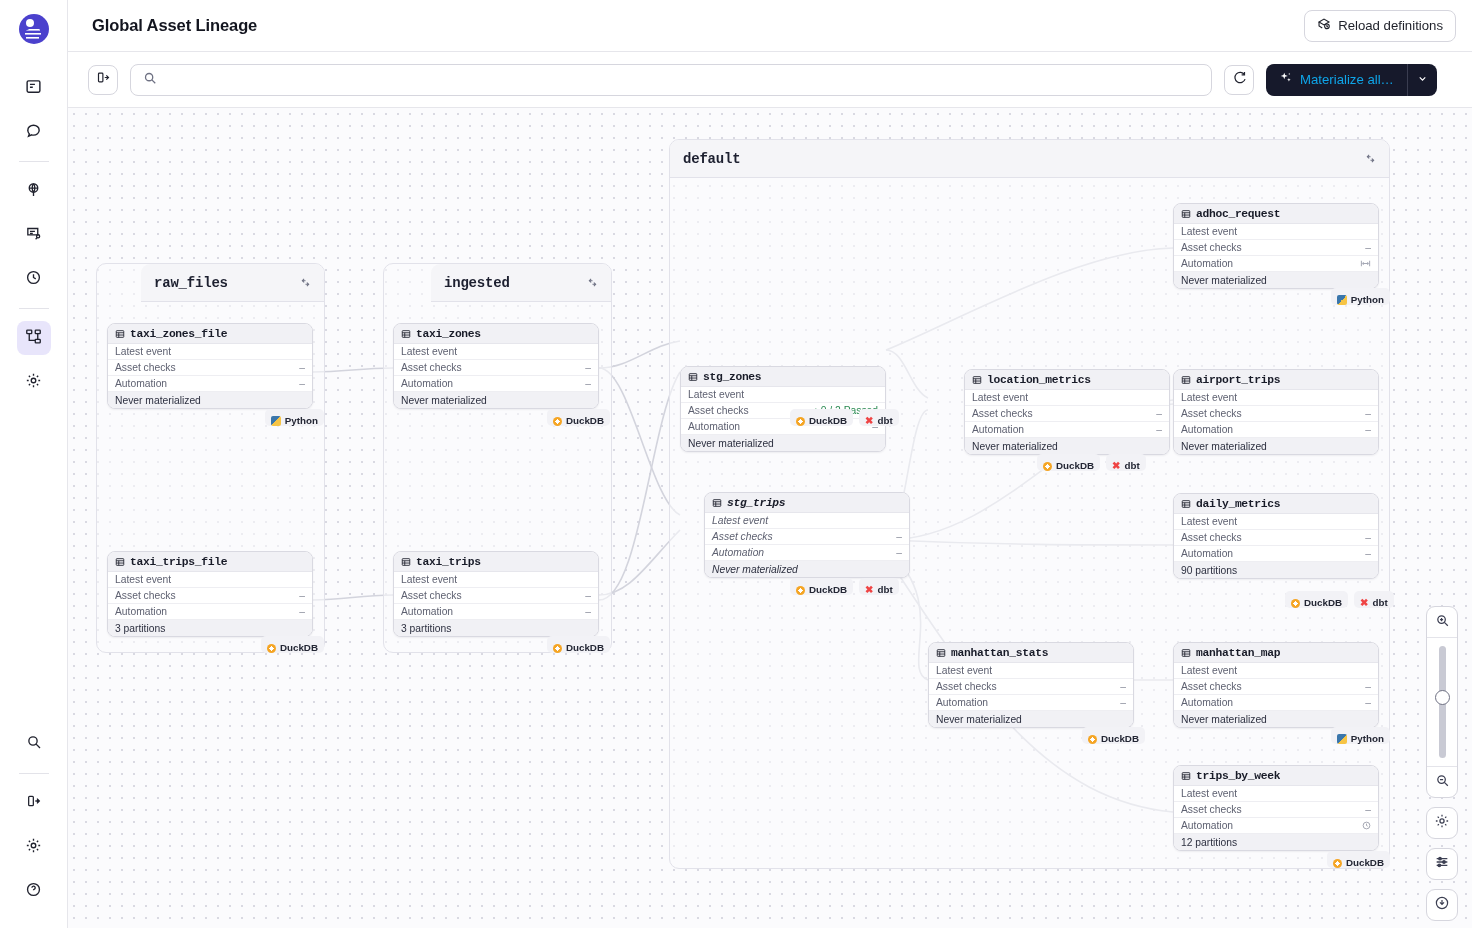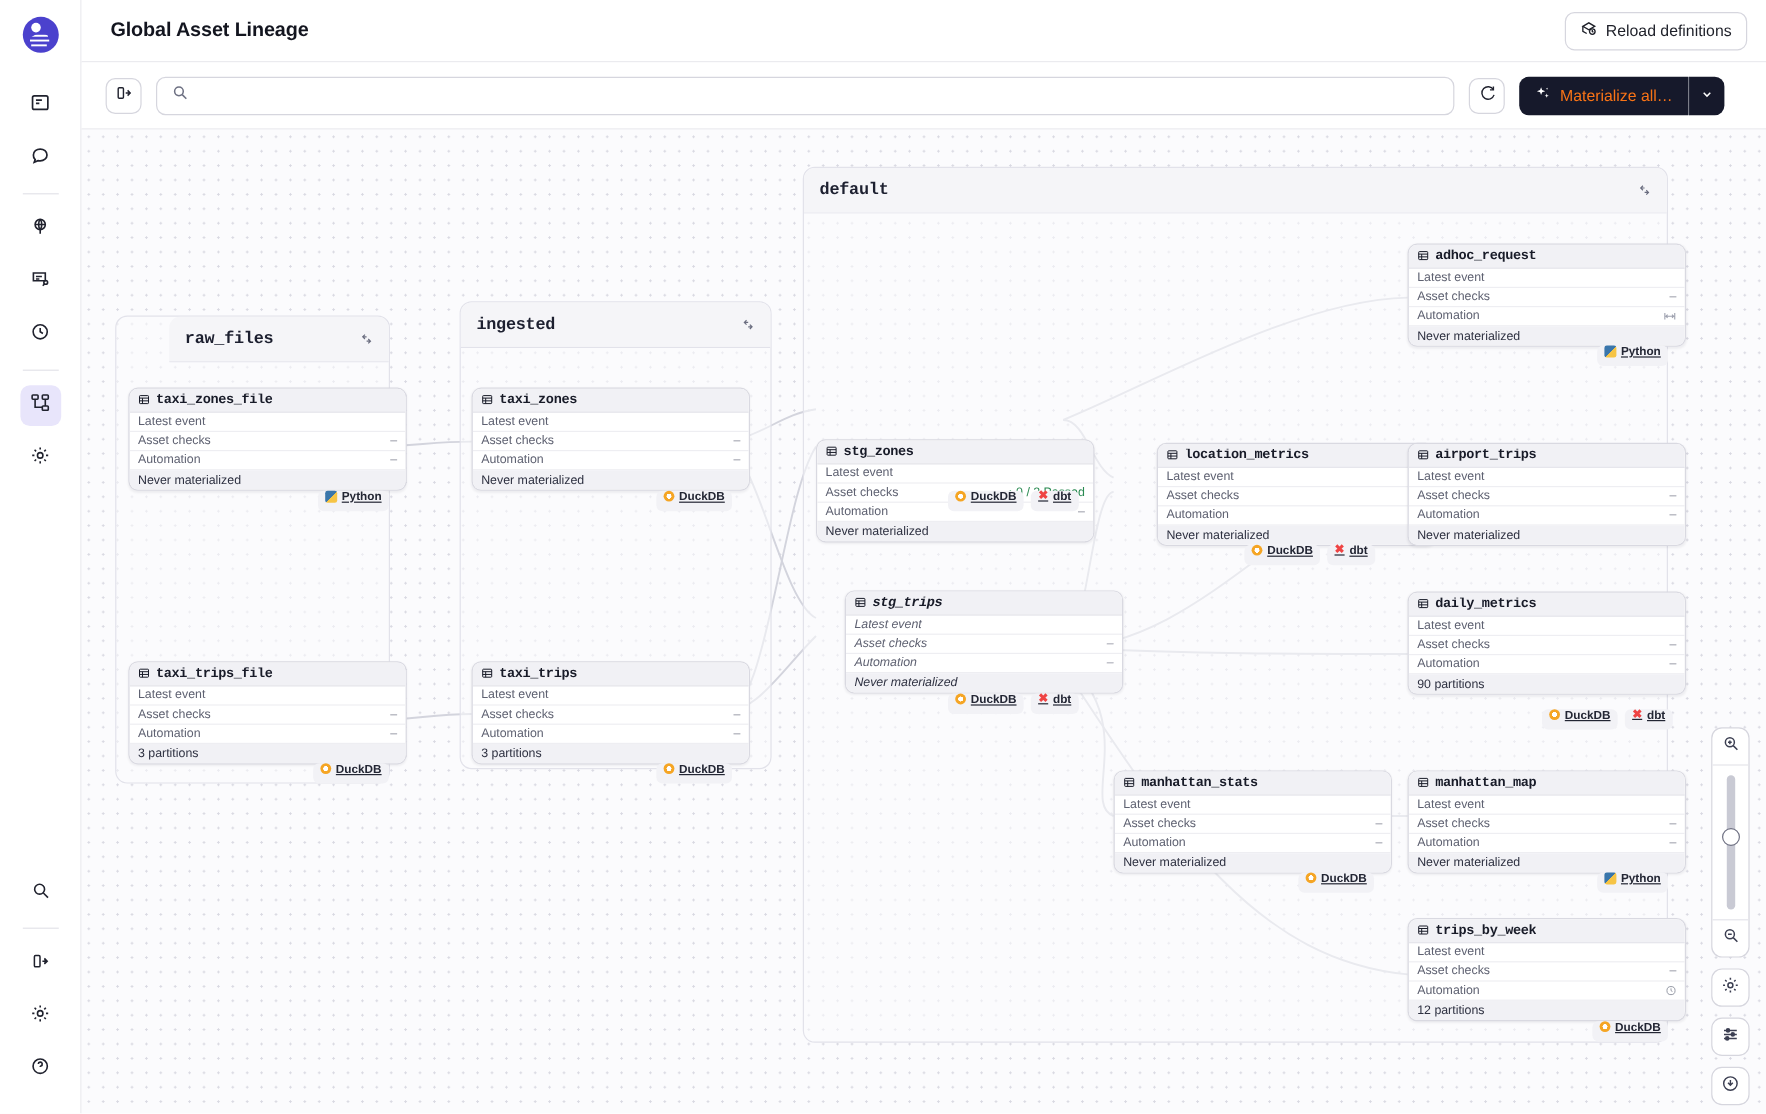--- a/index.html
+++ b/index.html
@@ -77,21 +77,21 @@
     border:0; outline:0; width:100%; background:transparent;
     font-family:"Liberation Mono", monospace; font-size:13.5px; color:#1e2029;
   }
   .search-input::placeholder { color:#9a9aa8; }
   .refresh-btn {
     width:30px; height:30px; border:1px solid #d6d6de; border-radius:8px; background:#fff;
     display:flex; align-items:center; justify-content:center; cursor:pointer; flex:0 0 30px;
   }
   .mat-group { display:flex; flex:0 0 auto; }
   .btn-primary {
-    height:32px; padding:0 13px; background:#16192b; color:#f97316; border:0;
+    height:32px; padding:0 13px; background:#16192b; color:#0ea5e9; border:0;
     border-radius:8px 0 0 8px; font-size:13.2px; font-weight:500; cursor:pointer;
     display:flex; align-items:center; gap:7px; font-family:"Liberation Sans", sans-serif;
     white-space:nowrap;
   }
   .btn-primary-caret {
     height:32px; width:30px; background:#16192b; color:#fff; border:0;
     border-left:1px solid #3a3d50; border-radius:0 8px 8px 0; cursor:pointer;
     display:flex; align-items:center; justify-content:center;
   }
 
@@ -114,21 +114,21 @@
     padding:0 13px; justify-content:space-between;
   }
   .group-name {
     font-family:"Liberation Mono", monospace; font-size:14px; font-weight:700; color:#1d2030;
     letter-spacing:-0.2px;
   }
   .collapse-ic { color:#6b6e80; cursor:pointer; display:flex; }
 
   
   .node {
-    position:absolute; width:232px; border:1px solid #d9d9e1; border-radius:8px;
+    position:absolute; width:206px; border:1px solid #d9d9e1; border-radius:8px;
     background:#fff; box-shadow:0 1px 2px rgba(20,20,40,.06); overflow:hidden;
   }
   .node-head {
     height:20px; background:#f1f1f5; border-bottom:1px solid #e6e6ec;
     display:flex; align-items:center; gap:5px; padding:0 7px;
   }
   .node-title {
     font-family:"Liberation Mono", monospace; font-size:11.3px; font-weight:700;
     color:#181b28; letter-spacing:-0.3px; white-space:nowrap; overflow:hidden;
   }
@@ -137,22 +137,22 @@
     padding:0 7px; font-size:10.3px; color:#5e6171; border-bottom:1px solid #eeeef2;
   }
   .node-row .val { color:#8b8e9c; font-size:10.3px; display:flex; align-items:center; gap:3px;}
   .node-row .val.pass { color:#2a8a52; }
   .node-foot {
     height:16px; background:#f1f1f5; display:flex; align-items:center;
     padding:0 7px; font-size:10.3px; color:#2d3040;
   }
   .tags { position:absolute; display:flex; gap:6px; }
   .tag {
-    height:17px; background:#f2f2f6; border-radius:5px; display:flex; align-items:flex-start;
-    gap:4px; padding:0 6px; font-size:9.8px; font-weight:700; color:#232634;text-decoration:underline;
+    height:17px; background:#f2f2f6; border-radius:5px; display:flex; align-items:flex-end;
+    gap:4px; padding:0 6px; font-size:9.8px; font-weight:700; color:#232634;
   }
   .dot-duck { width:9px;height:9px;border-radius:50%;
     background:radial-gradient(circle at 50% 50%, #fff 0 2px, #f5a524 2.2px 100%); }
   .dbt-x { color:#ef4444; font-size:10px; font-weight:700; line-height:1; }
   .py-ic { width:10px;height:10px;border-radius:2px;
     background:linear-gradient(135deg,#3a76ab 0 50%, #f6c445 50% 100%); }
 
   svg.edges { position:absolute; inset:0; width:100%; height:100%; pointer-events:none; }
 
   
@@ -386,21 +386,21 @@
           <div class="group" style="left: 28px; top: 155px; width: 229px; height: 390px; padding-left: 44px;">
             <div class="group-head">
               <span class="group-name">raw_files</span>
               <span class="collapse-ic">
                 <svg width="11" height="11" viewBox="0 0 24 24" fill="none" stroke="#6b6e80" stroke-width="2.2">
                   <path d="M9 4L5 8l4 4M15 20l4-4-4-4M5 8h7M19 16h-7"></path>
                 </svg>
               </span>
             </div>
           </div>
-          <div class="group" style="left: 315px; top: 143px; width: 260px; height: 390px;">
+          <div class="group" style="left: 315px; top: 155px; width: 229px; height: 390px; padding-left: 47px;">
             <div class="group-head">
               <span class="group-name">ingested</span>
               <span class="collapse-ic">
                 <svg width="11" height="11" viewBox="0 0 24 24" fill="none" stroke="#6b6e80" stroke-width="2.2">
                   <path d="M9 4L5 8l4 4M15 20l4-4-4-4M5 8h7M19 16h-7"></path>
                 </svg>
               </span>
             </div>
           </div>
           <div class="group" style="left: 601px; top: 31px; width: 721px; height: 730px;">

